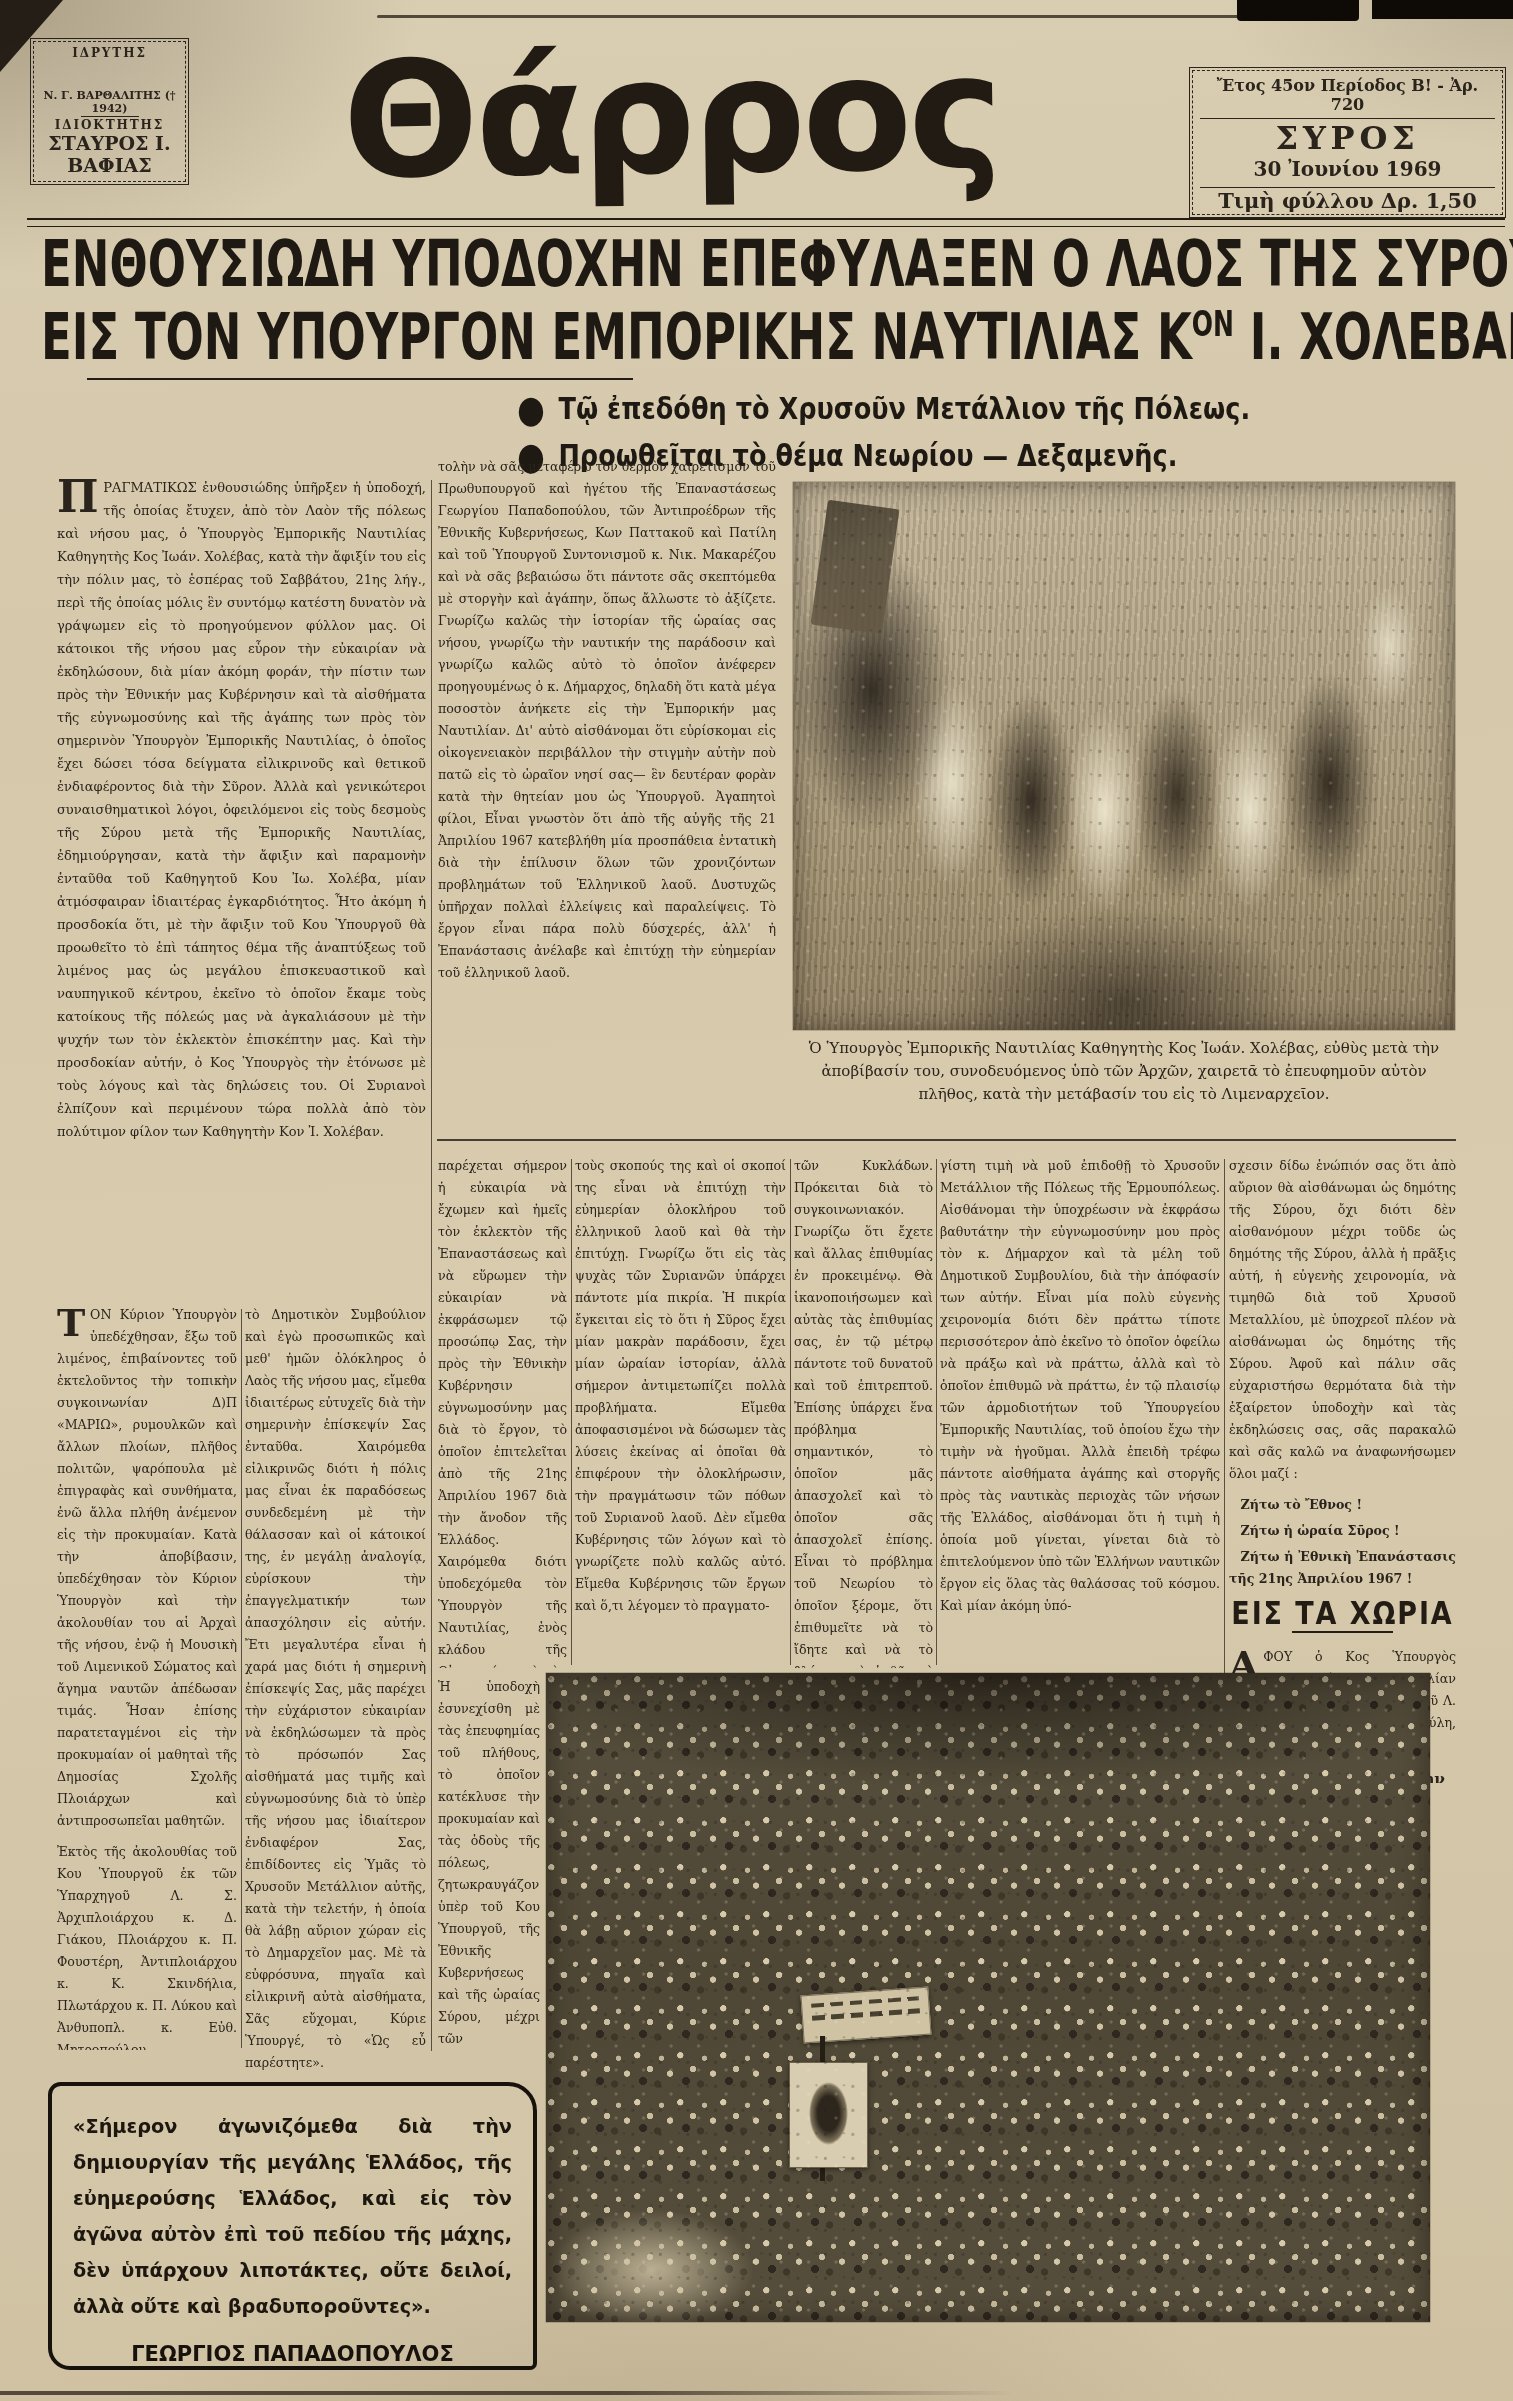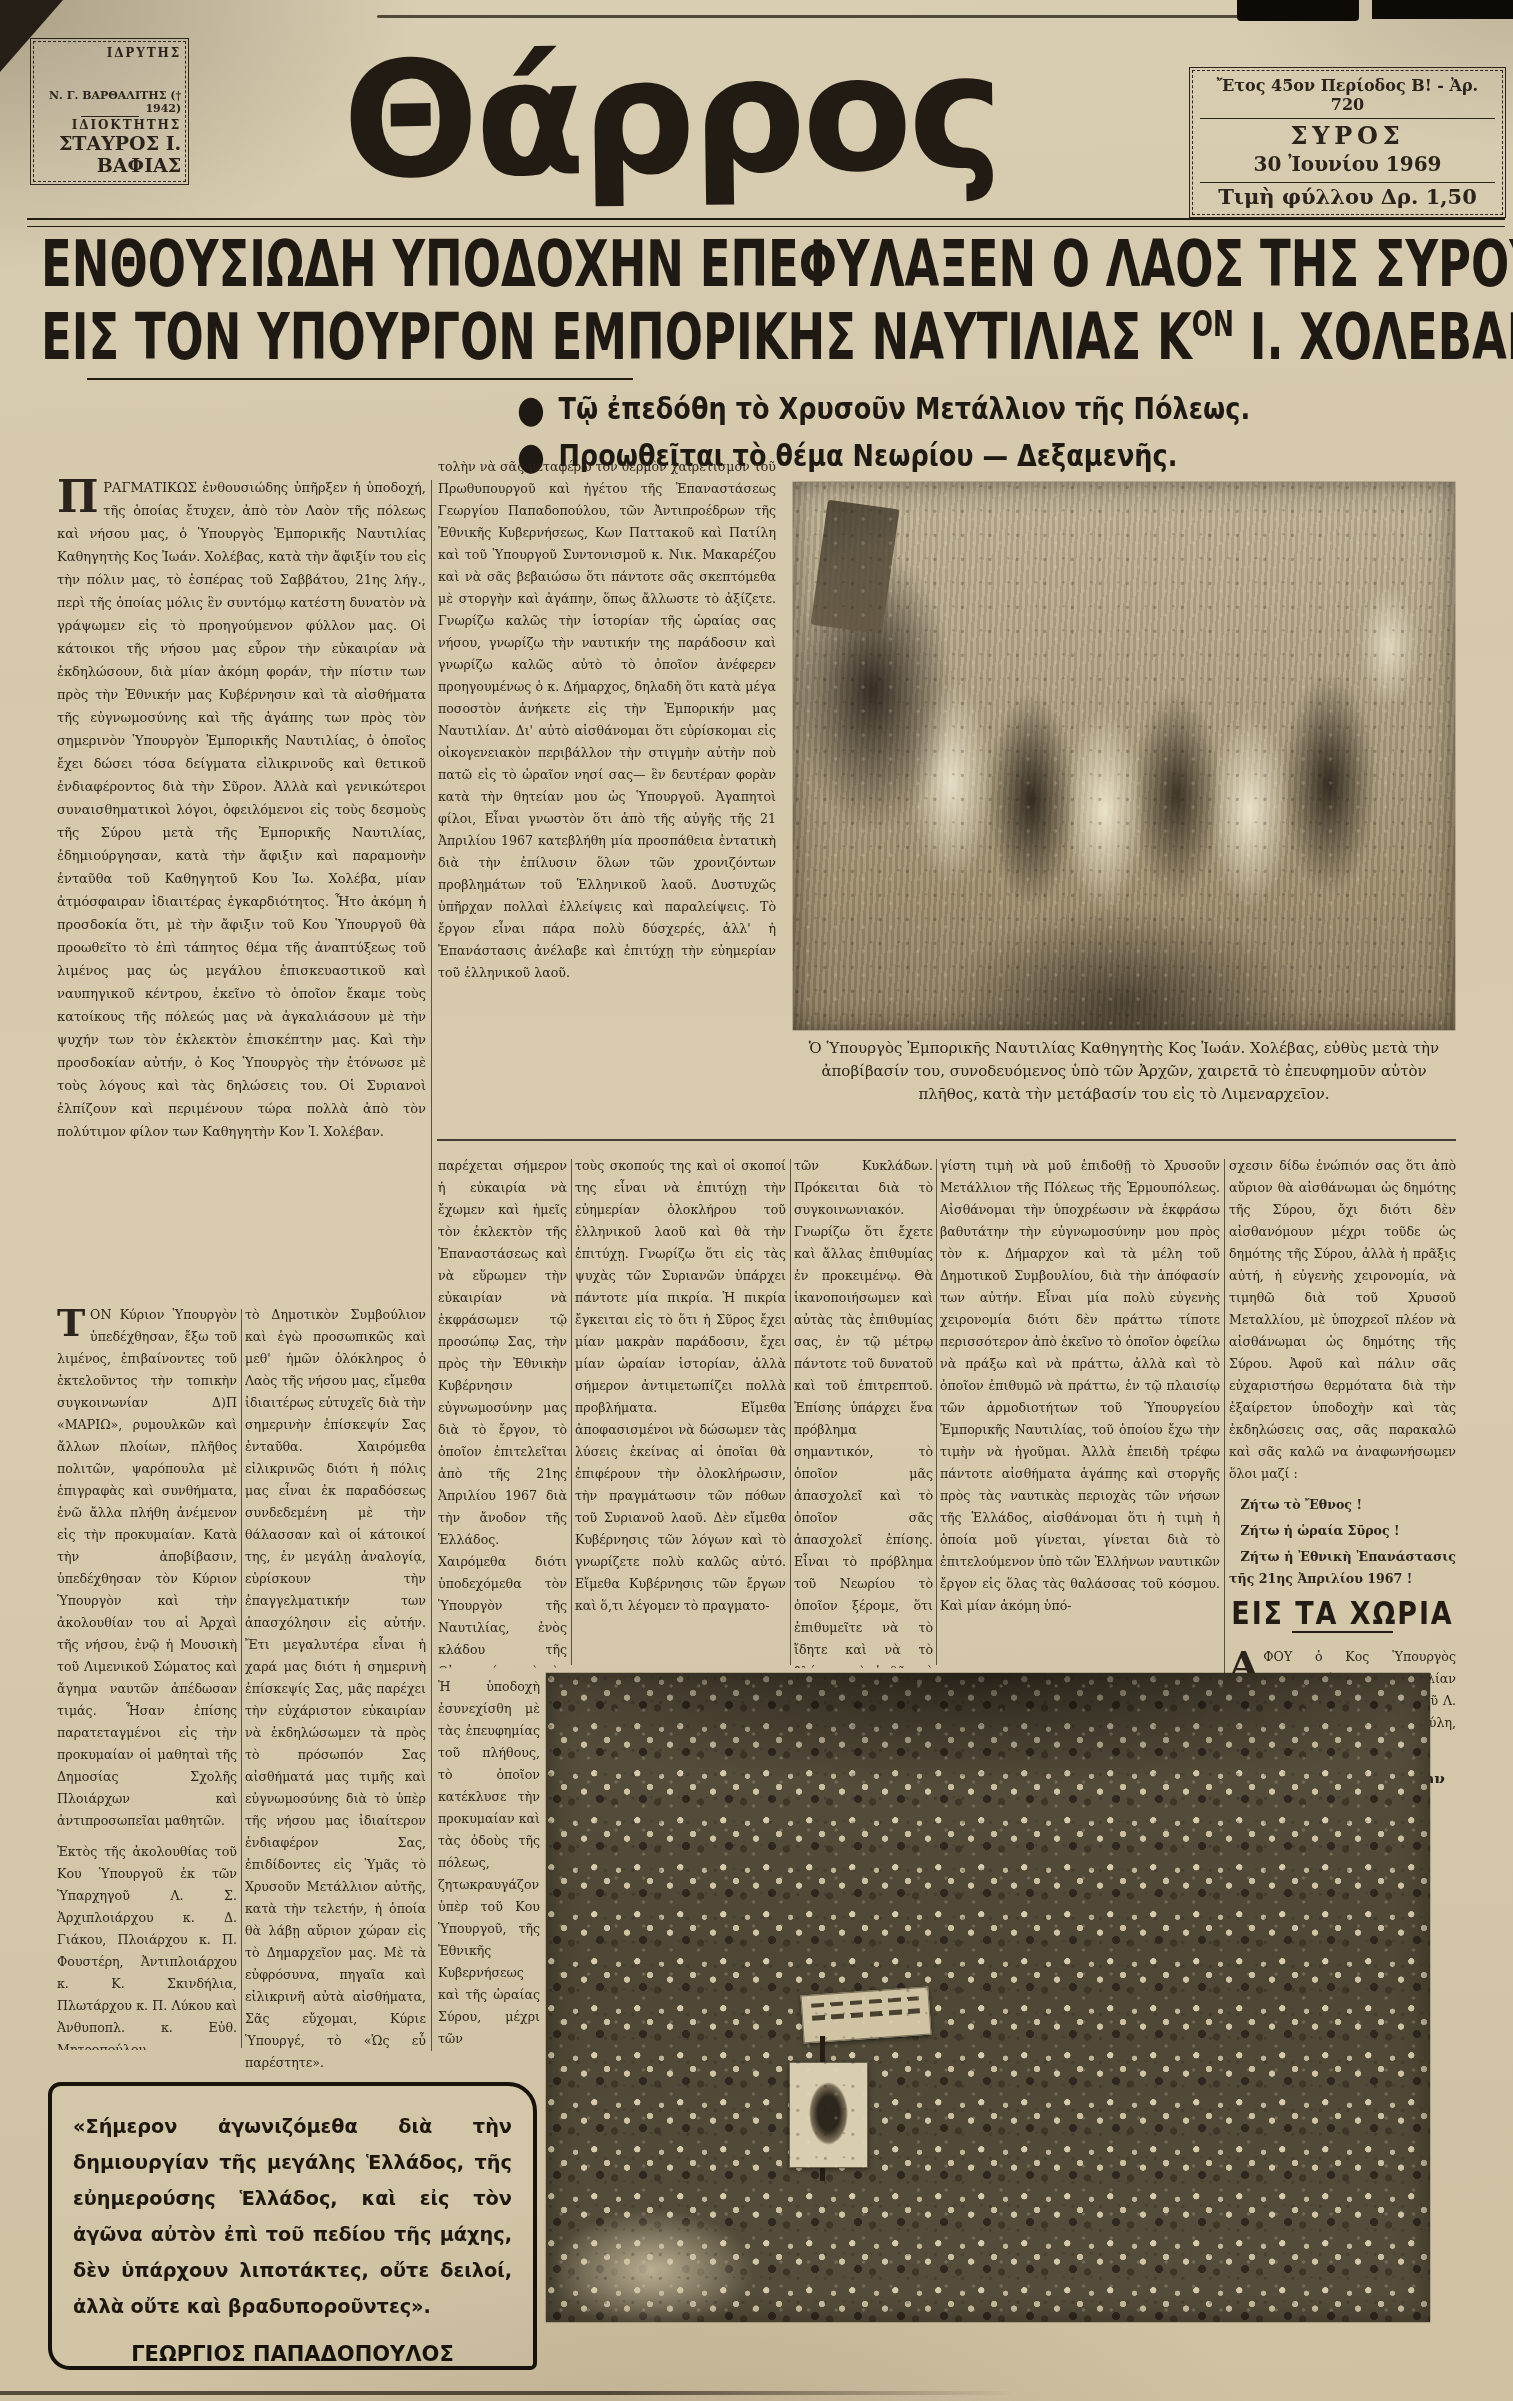--- a/index.html
+++ b/index.html
@@ -14,32 +14,32 @@
   .noint{cursor:default;}
   
   #tl-wedge{left:0;top:0;width:63px;height:72px;background:#15100a;clip-path:polygon(0 0,100% 0,0 100%);opacity:.9;}
   #top-line{left:377px;top:14.5px;width:864px;height:3.4px;background:#241c12;opacity:.75;border-radius:1.9px;}
   #tr-bar1{left:1237px;top:0;width:122px;height:21px;background:#0e0b07;border-radius:0 0 3.9px 3.9px;}
   #tr-bar2{left:1372px;top:0;width:141px;height:19.3px;background:#0e0b07;}
   #bottom-line{left:0;top:2391px;width:1014px;height:4.3px;background:linear-gradient(to right,#20180e 60%,transparent);opacity:.7;}
   
   #founderBox{left:30px;top:38px;width:157px;height:145px;border:1.4px solid #2b241d;background:rgba(255,250,235,.06);}
   #founderBox:before{content:"";position:absolute;inset:2.4px;border:1.4px dashed #2b241d;}
-  #founderBox .in{position:absolute;inset:6.8px;display:flex;flex-direction:column;justify-content:space-evenly;text-align:right;font-weight:bold;}
+  #founderBox .in{position:absolute;inset:6.8px;display:flex;flex-direction:column;justify-content:space-evenly;text-align:center;font-weight:bold;}
   .f-lab{font-size:12px;letter-spacing:1.9px;}
   .f-name{font-size:11px;margin-top:28px;}
   .f-name2{font-size:19px;}
   .f-underline{width:58px;height:1.4px;background:#2b241d;margin:0 auto;}
   #logo{left:338px;top:25px;width:666px;height:193px;font-family:"DejaVu Sans",sans-serif;font-weight:bold;
     font-size:160px;line-height:183px;letter-spacing:-3.9px;color:#211b14;transform:rotate(-0.8deg);text-align:center;}
   #issueBox{left:1189px;top:67px;width:315px;height:149px;border:1.4px solid #2b241d;}
   #issueBox:before{content:"";position:absolute;inset:2.4px;border:1.4px dashed #2b241d;}
   #issueBox .in{position:absolute;inset:7.7px 9.7px;display:flex;flex-direction:column;justify-content:space-between;text-align:center;font-weight:bold;}
   .i-row1{font-size:16px;border-bottom:1.9px solid #2b241d;padding-bottom:4.8px;}
-  .i-city{font-size:24px;letter-spacing:4.8px;}
+  .i-city{font-size:32px;letter-spacing:4.8px;}
   .i-date{font-size:20px;border-bottom:1.9px solid #2b241d;padding-bottom:5.8px;}
   .i-price{font-size:21px;}
   #mastRule{left:26.6px;top:218px;width:1478px;height:5.8px;border-top:2.4px solid #241d14;border-bottom:1.4px solid #241d14;}
   
   .hline{left:41px;width:1446px;height:72px;font-family:"DejaVu Sans",sans-serif;font-weight:bold;font-size:45px;
     white-space:nowrap;text-align:center;color:#1e1912;transform:scaleY(1.42);transform-origin:50% 0;}
   #hl1{top:226px;}
   #hl2{top:299px;}
   .hline sup{font-size:25px;}
   #hlRule{left:87px;top:378px;width:546px;height:2.4px;background:#241d14;}

